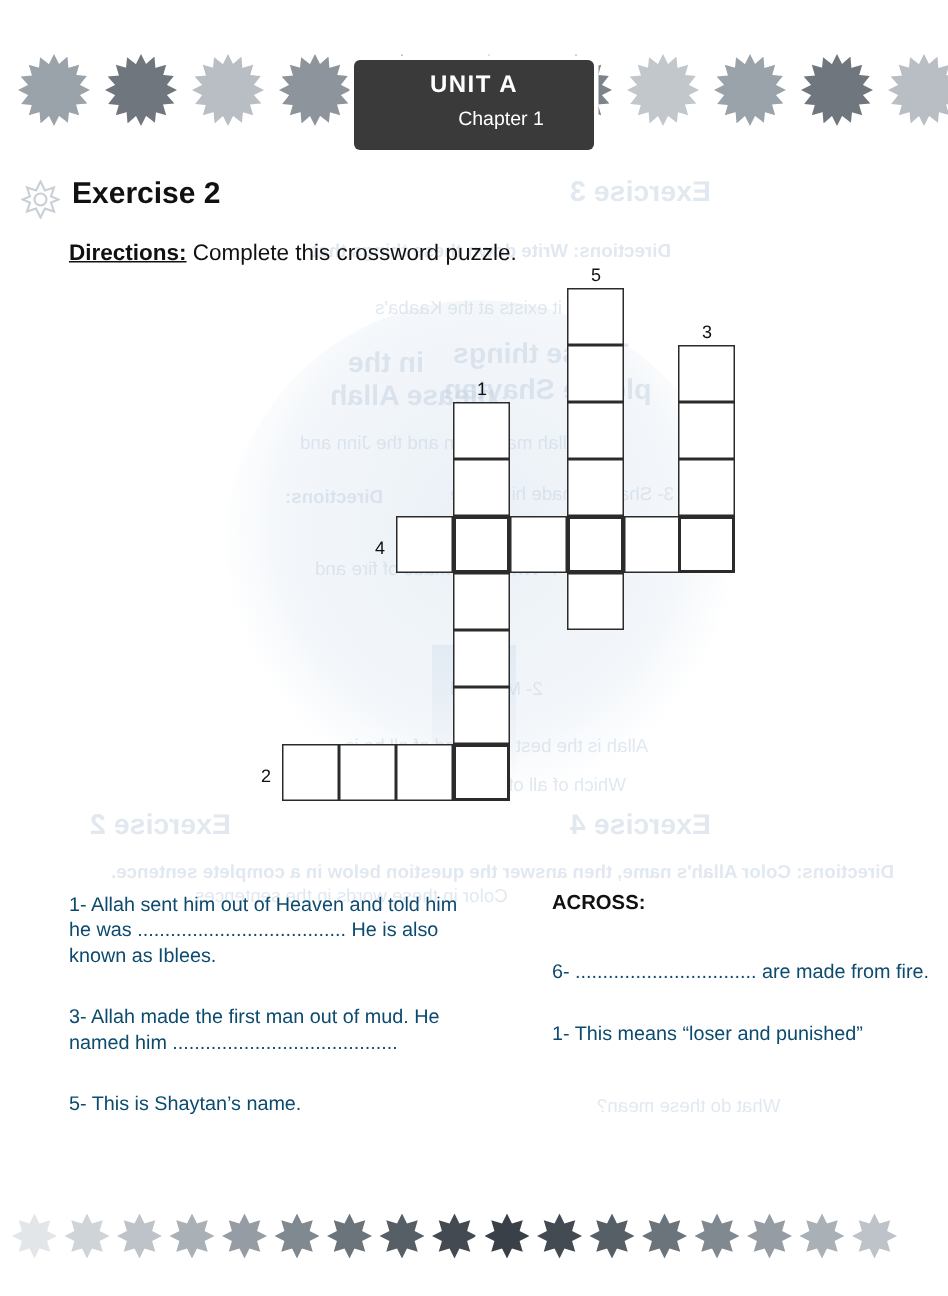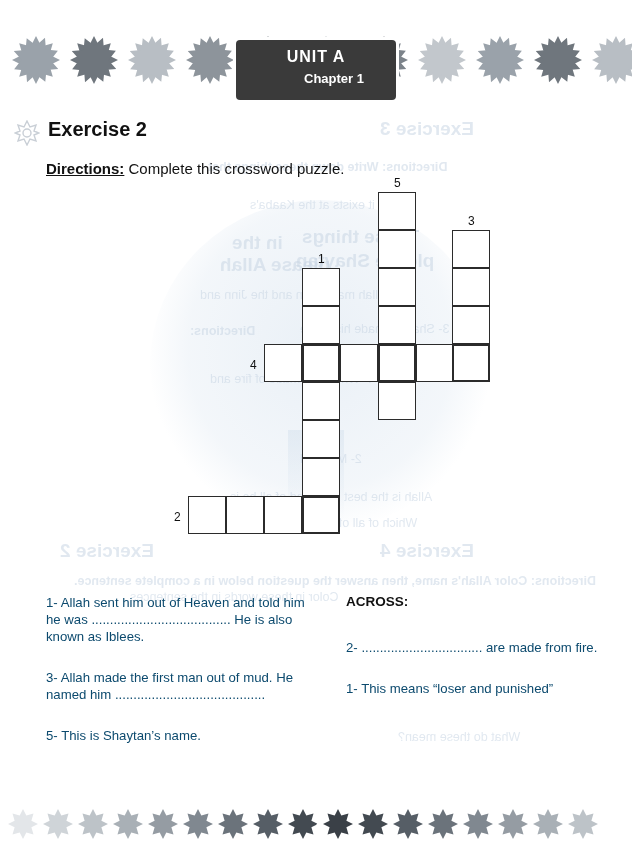--- a/index.html
+++ b/index.html
@@ -66,21 +66,21 @@
     box-shadow: 0 0 0 3px #ffffff;
   }
   .unit-badge .u-title {
     font-size: 16px;
     font-weight: bold;
     letter-spacing: 1px;
     margin-top: 8px;
   }
   .unit-badge .u-sub {
     font-size: 13px;
-    font-weight: bold;
+    font-weight: normal;
     margin-top: 5px;
     padding-left: 36px;
   }
 
   
   .ex-head {
     position: absolute;
     left: 14px;
     top: 118px;
     width: 400px;
@@ -189,21 +189,21 @@
     width: 632px;
   }
   .col-down {
     position: absolute;
     left: 46px;
     top: 0;
     width: 270px;
   }
   .col-across {
     position: absolute;
-    left: 346px;
+    left: 368px;
     top: 0;
     width: 256px;
   }
   .col-title {
     font-size: 13.5px;
     font-weight: bold;
     margin-bottom: 30px;
   }
   .clue {
     font-size: 13.2px;
@@ -384,21 +384,21 @@
   </div>
 
 <div class="clues">
   <div class="col-down">
     <div class="clue">1- Allah sent him out of Heaven and told him he was ...................................... He is also known as Iblees.</div>
     <div class="clue">3- Allah made the first man out of mud. He named him .........................................</div>
     <div class="clue">5- This is Shaytan’s name.</div>
   </div>
   <div class="col-across">
     <div class="col-title">ACROSS:</div>
-    <div class="clue">2- ................................. are made from fire.</div>
+    <div class="clue">6- ................................. are made from fire.</div>
     <div class="clue">1- This means “loser and punished”</div>
   </div>
 </div>
 
 <div class="footer-band">
   <div class="footer-row" id="footerStars">
       <div class="fstar" style="color: rgb(227, 230, 233);">
         <i></i>
       </div>
       <div class="fstar" style="color: rgb(207, 212, 216);">

